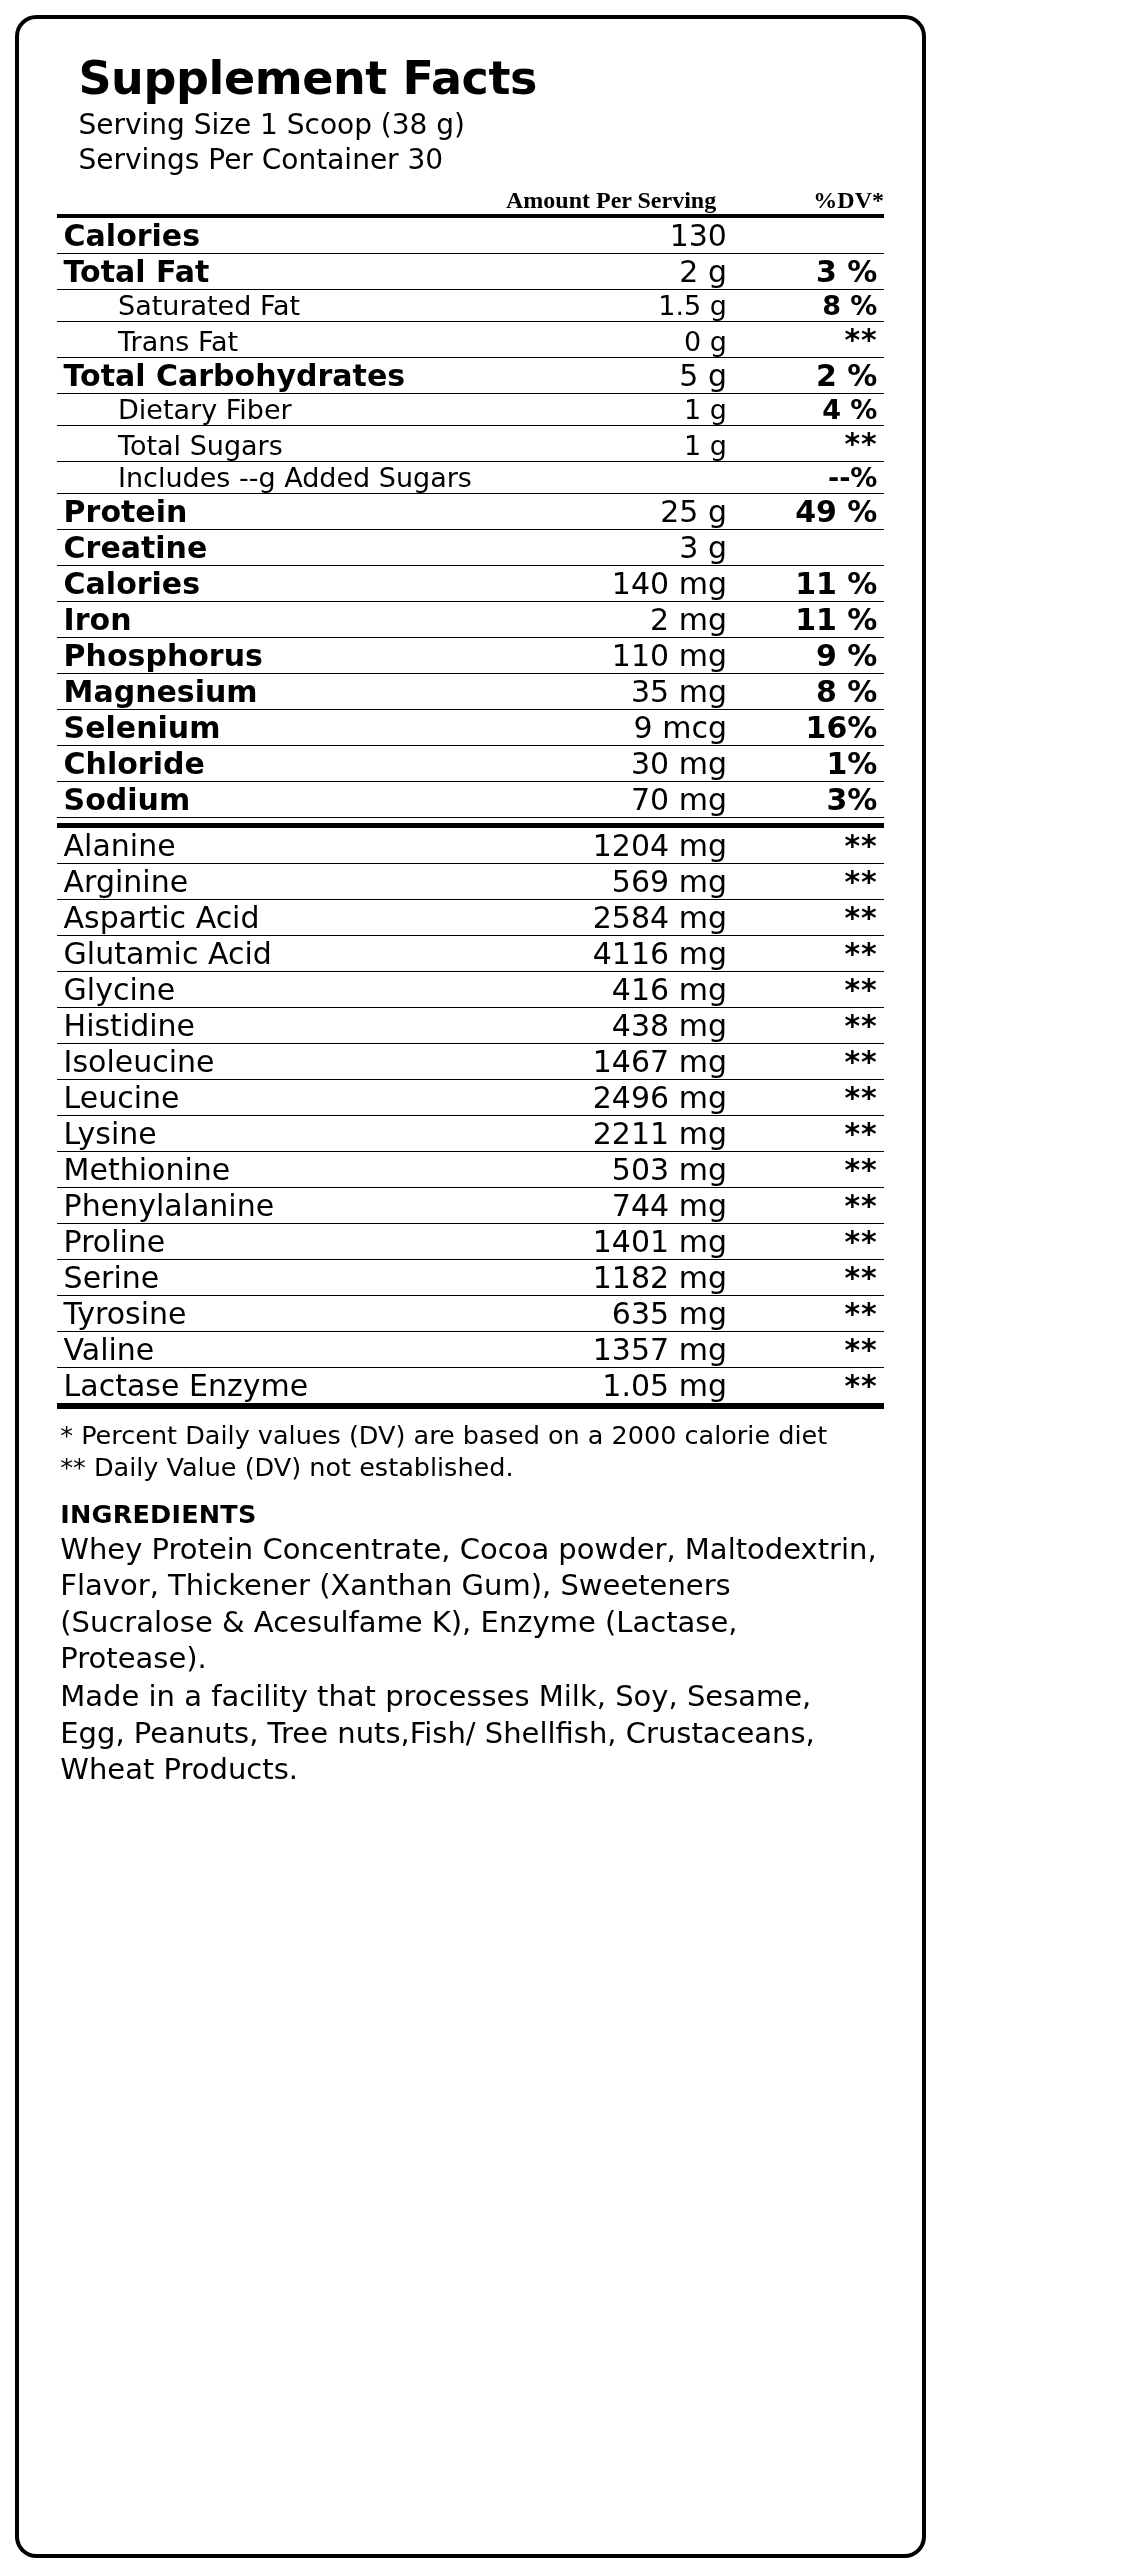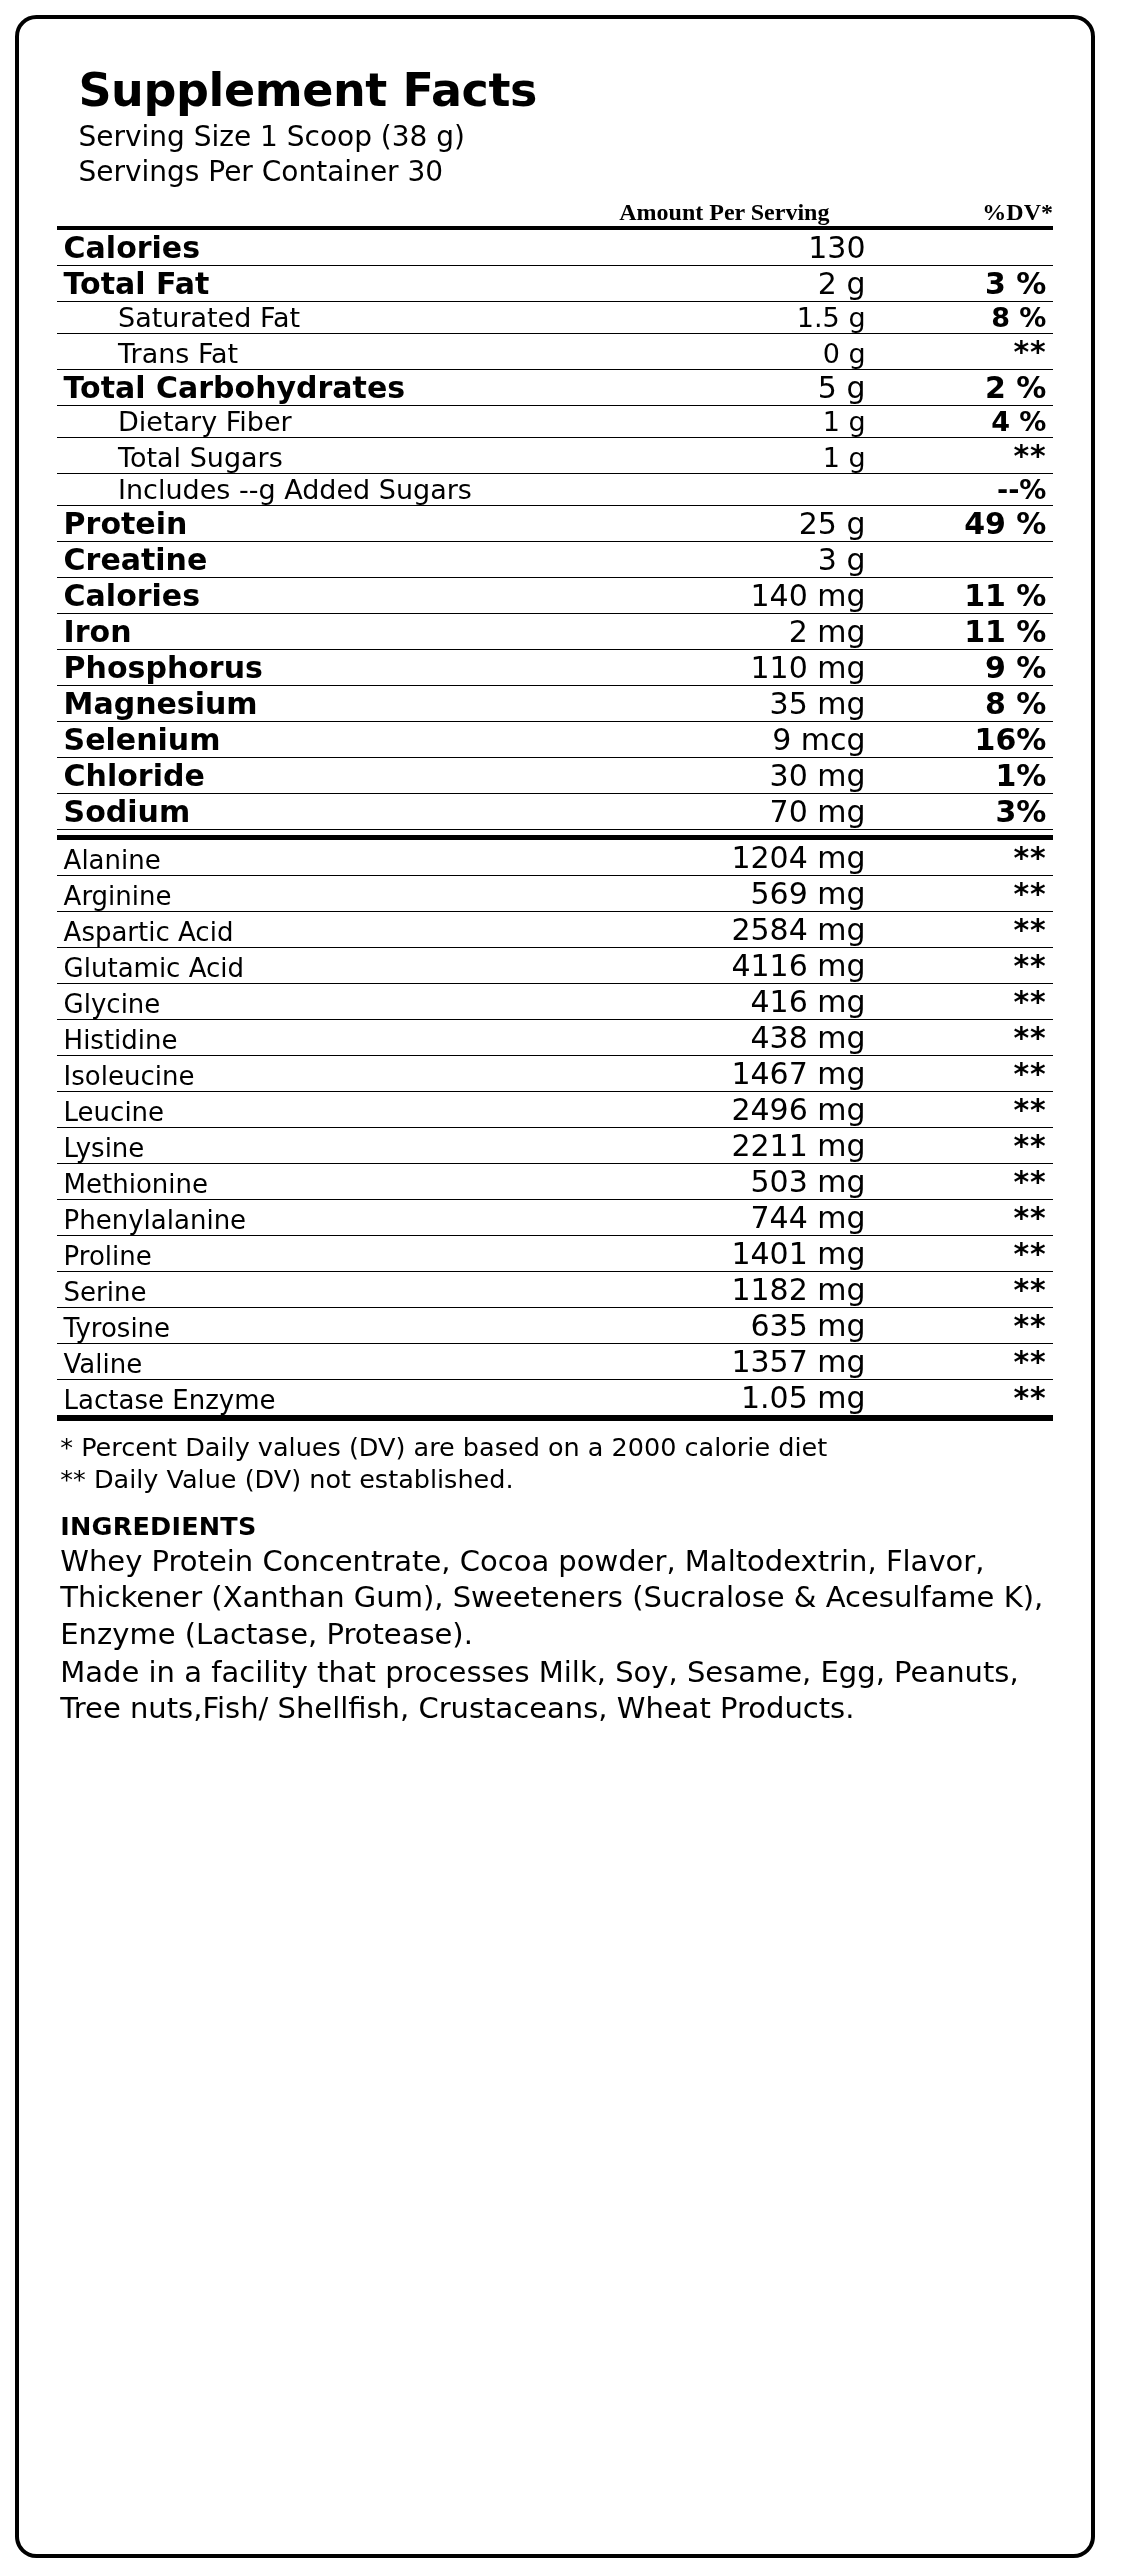--- a/index.html
+++ b/index.html
@@ -10,27 +10,27 @@
   body {
     width: 1130px;
     min-height: 2576px;
     font-family: "DejaVu Sans", sans-serif;
     color: #000000;
     -webkit-font-smoothing: antialiased;
   }
   .panel {
     position: relative;
     margin: 15px 15px;
-    width: 1080px;
+    width: 911px;
     min-height: 2543px;
     box-sizing: border-box;
     border: 4.1px solid #000000;
     border-radius: 21.4px;
     background: #ffffff;
-    padding: 40px 38px 25px 38px;
+    padding: 28px 38px 25px 38px;
   }
   .title {
     font-size: 46px;
     font-weight: bold;
     letter-spacing: -0.4px;
     line-height: 1.05;
     margin: 6.6px 0 6.6px 21.4px;
   }
   .serving-line {
     font-size: 28px;
@@ -75,21 +75,21 @@
   .row.sub .amt { font-size: 27px; }
   .row.sub .dv { font-size: 27px; }
   .row .stars { text-align: right; font-weight: bold; padding-right: 6.6px; letter-spacing: 0.8px;}
 
   .sep-row td {
     border-bottom: 5px solid #000;
     height: 5px;
     padding: 0;
   }
   .row.amino td { border-bottom: 1.6px solid #000; }
-  .row.amino .nm { font-weight: normal; font-size: 26px; padding-left: 6.6px; }
+  .row.amino .nm { font-weight: normal; font-size: 30px; padding-left: 6.6px; }
   .row.amino .amt { font-size: 30px; }
 
   .bottom-rule {
     border-top: 5px solid #000;
     margin-top: 0;
   }
 
   .footnotes {
     font-size: 25.5px;
     line-height: 1.28;

